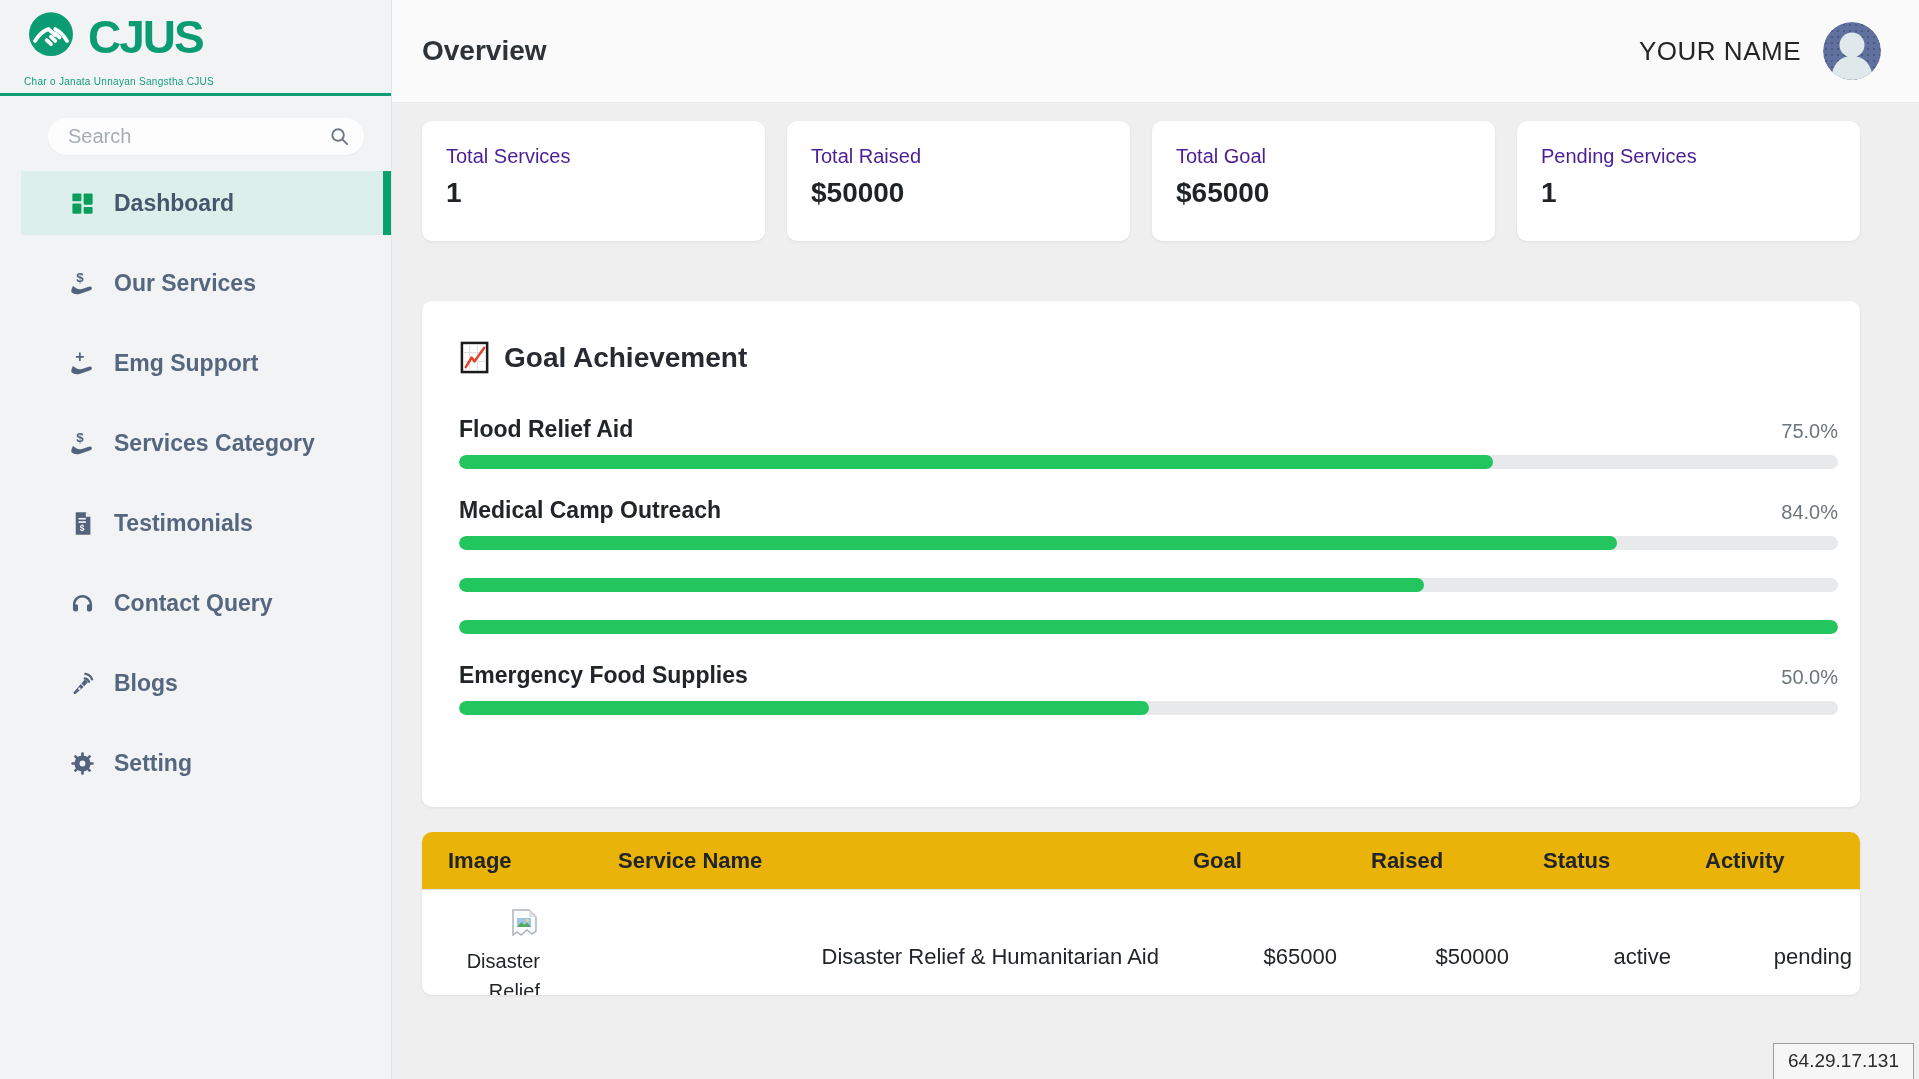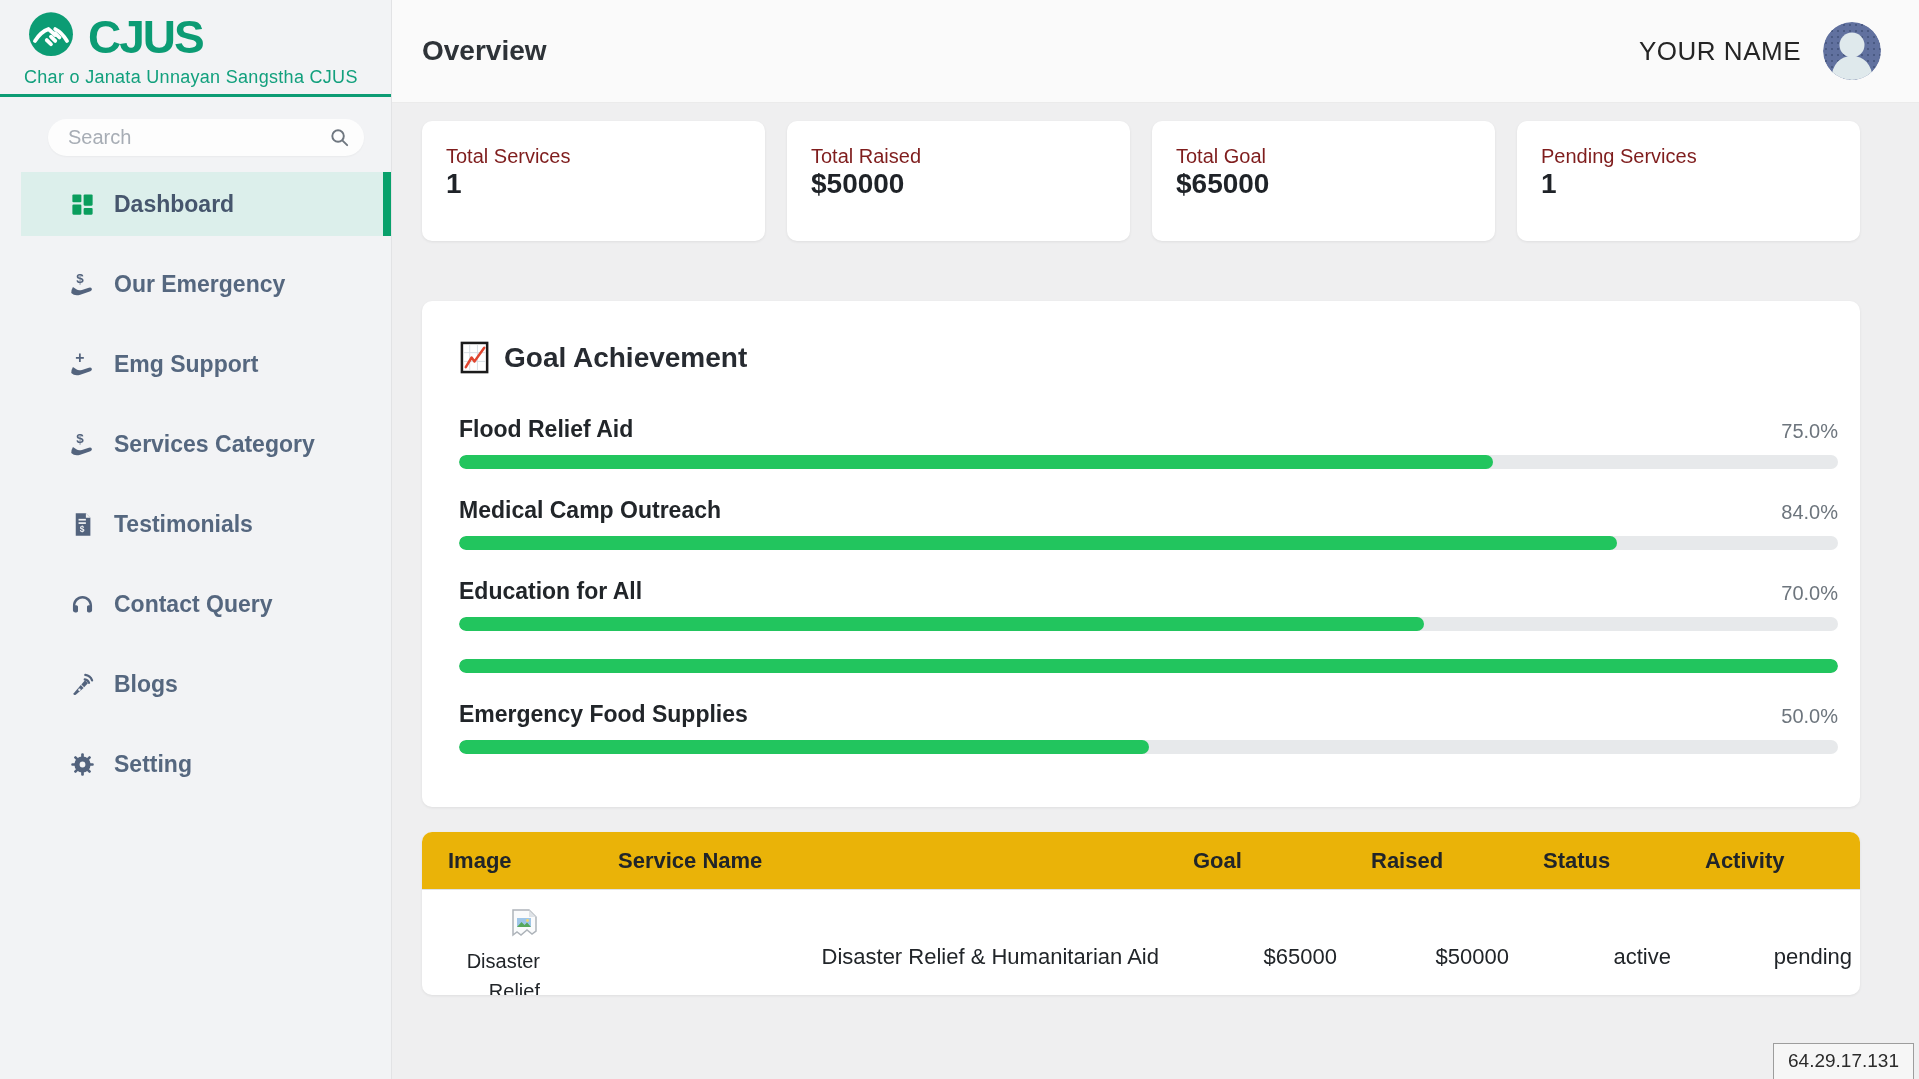--- a/index.html
+++ b/index.html
@@ -5,21 +5,21 @@
   * { margin:0; padding:0; box-sizing:border-box; }
   html,body { width:1919px; height:1079px; overflow:hidden;
     font-family:"Liberation Sans","DejaVu Sans",sans-serif; background:#efeff0; }
 
   
   .sidebar { position:absolute; left:0; top:0; width:392px; height:1079px;
     background:#f2f3f5; border-right:1px solid #e2e3e5; z-index:2; }
   .logo-block { padding:8px 0 6px 24px; border-bottom:3px solid #0c9c74; }
   .logo-row { display:flex; align-items:center; gap:10px; }
   .brand-name { font-size:46px; font-weight:bold; color:#0c9c74; letter-spacing:-2px; }
-  .brand-tagline { font-size:18px; color:#12a07d; margin-top:1px; letter-spacing:.3px; }
+  .brand-tagline { font-size:10px; color:#12a07d; margin-top:10px; letter-spacing:.3px; }
   .search-wrap { position:relative; margin:22px 26px 0 48px; }
   .search-wrap input { width:316px; height:37px; border:none; border-radius:19px;
     background:#fdfdfd; padding:0 44px 0 20px; font-size:20px; color:#333; outline:none;
     box-shadow:0 1px 2px rgba(0,0,0,.04); }
   .search-wrap input::placeholder { color:#a7adb5; }
   .search-ic { position:absolute; right:14px; top:7px; color:#6f7780; }
   .nav { margin-top:16px; list-style:none;padding-left:21px; }
   .nav-item { display:flex; align-items:center; height:64px; padding-left:48px;
     margin-bottom:16px; cursor:pointer; }
   .nav-item.active { background:#dcefeb; border-right:8px solid #08a16b; }
@@ -35,21 +35,21 @@
   .page-title { font-size:28px; font-weight:bold; color:#2e3338; }
   .user-box { margin-left:auto; display:flex; align-items:center; gap:22px; }
   .user-name { font-size:26px; color:#252525; letter-spacing:.5px; }
   .avatar { width:58px; height:58px; border-radius:50%; overflow:hidden; cursor:pointer; flex:none; }
 
   
   .content { padding:18px 59px 0 30px; }
   .cards { display:flex; gap:22px; }
   .card { flex:1; height:120px; background:#fff; border-radius:10px;
     box-shadow:0 1px 3px rgba(0,0,0,.07); padding:24px 0 0 24px; }
-  .card-label { font-size:20px; color:#7f1d1d; }
+  .card-label { font-size:20px; color:#4c1d95; margin-bottom:9px; }
   .card-value { font-size:28px; font-weight:bold; color:#1f2328; }
 
   .panel { background:#fff; border-radius:10px; box-shadow:0 1px 3px rgba(0,0,0,.07); }
   .goal-panel { margin-top:60px; padding:40px 22px 12px 37px; height:506px; }
   .sec-title { display:flex; align-items:center; gap:12px; margin-bottom:42px; }
   .sec-title span { font-size:28px; font-weight:bold; color:#272b31; }
   .goal-row { margin-bottom:28px; }
   .goal-head { display:flex; justify-content:space-between; align-items:flex-end; margin-bottom:12px; }
   .goal-name { font-size:23px; font-weight:bold; color:#212529; }
   .goal-pct { font-size:20px; color:#6d757d; }
@@ -118,21 +118,21 @@
         </span>
         <span class="nav-label">Dashboard</span>
       </li>
       <li class="nav-item">
         <span class="nav-icon">
           <svg width="27" height="27" viewBox="0 0 24 24">
             <text x="6.5" y="10.5" font-size="12" font-weight="bold" fill="currentColor">$</text>
             <path fill="currentColor" d="M2,19.5 Q5,22.5 10,21 L19,18 Q21,17.2 20.2,15.6 Q19.5,14.3 17.6,14.9 L11.5,16.8 Q8.5,17.7 6.5,16.3 L3.5,14.2 Q2,16.5 2,19.5 Z"></path>
           </svg>
         </span>
-        <span class="nav-label">Our Emergency</span>
+        <span class="nav-label">Our Services</span>
       </li>
       <li class="nav-item">
         <span class="nav-icon">
           <svg width="27" height="27" viewBox="0 0 24 24">
             <text x="5.5" y="11" font-size="14" font-weight="bold" fill="currentColor">+</text>
             <path fill="currentColor" d="M2,19.5 Q5,22.5 10,21 L19,18 Q21,17.2 20.2,15.6 Q19.5,14.3 17.6,14.9 L11.5,16.8 Q8.5,17.7 6.5,16.3 L3.5,14.2 Q2,16.5 2,19.5 Z"></path>
           </svg>
         </span>
         <span class="nav-label">Emg Support</span>
       </li>
@@ -278,24 +278,20 @@
           <div class="goal-row">
             <div class="goal-head">
               <span class="goal-name">Medical Camp Outreach</span>
               <span class="goal-pct">84.0%</span>
             </div>
             <div class="track">
               <div class="fill" style="width: 84%;"></div>
             </div>
           </div>
           <div class="goal-row">
-            <div class="goal-head">
-              <span class="goal-name">Education for All</span>
-              <span class="goal-pct">70.0%</span>
-            </div>
             <div class="track">
               <div class="fill" style="width: 70%;"></div>
             </div>
           </div>
           <div class="goal-row">
             <div class="track">
               <div class="fill" style="width: 100%;"></div>
             </div>
           </div>
           <div class="goal-row">

